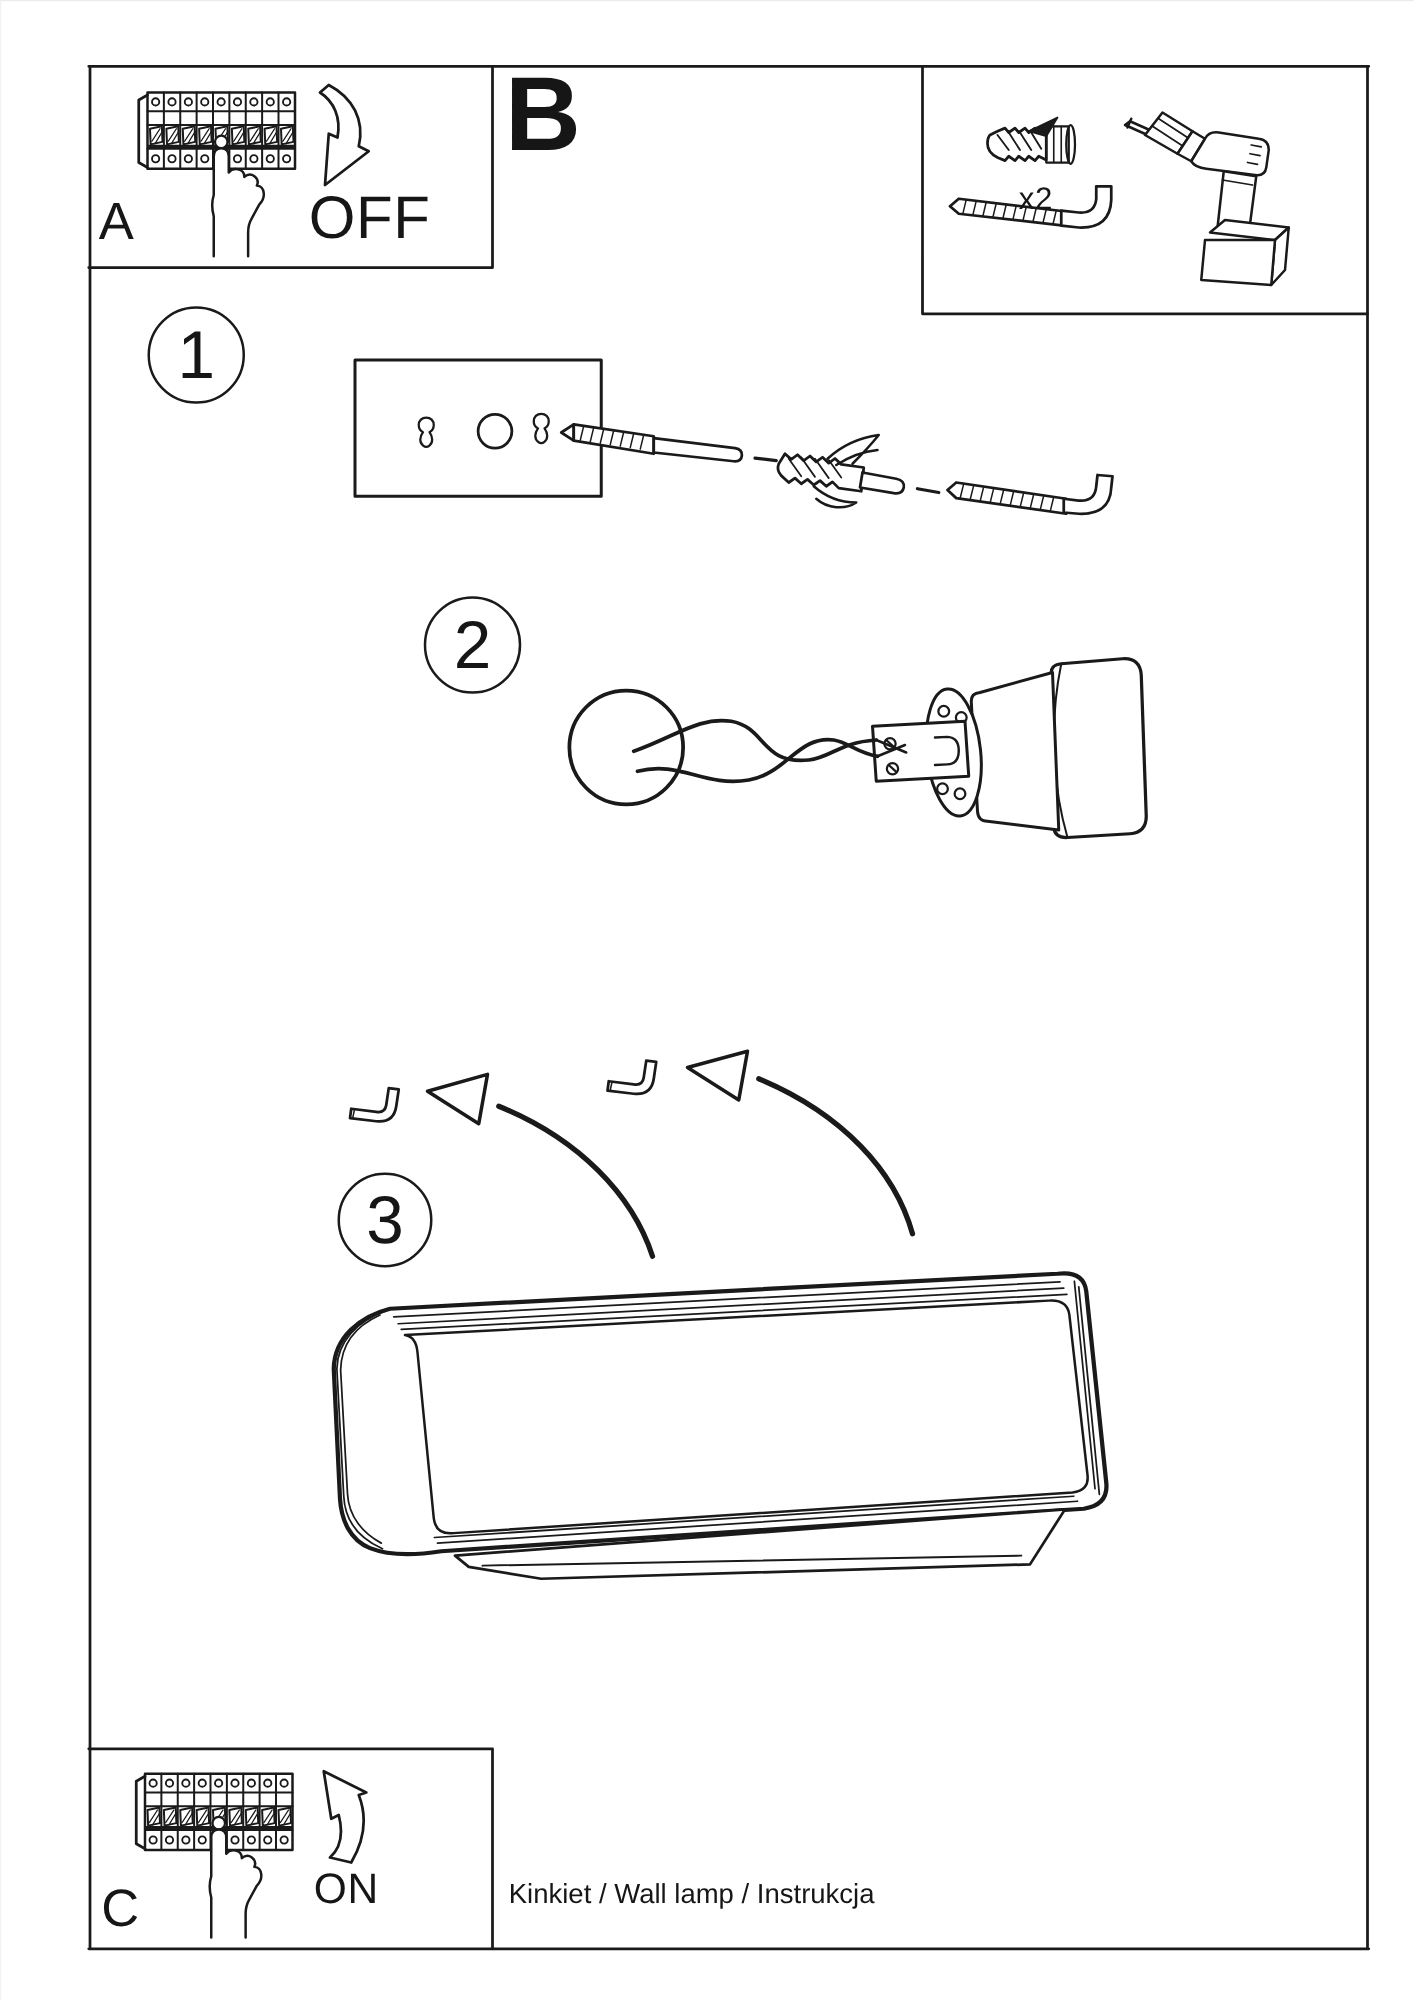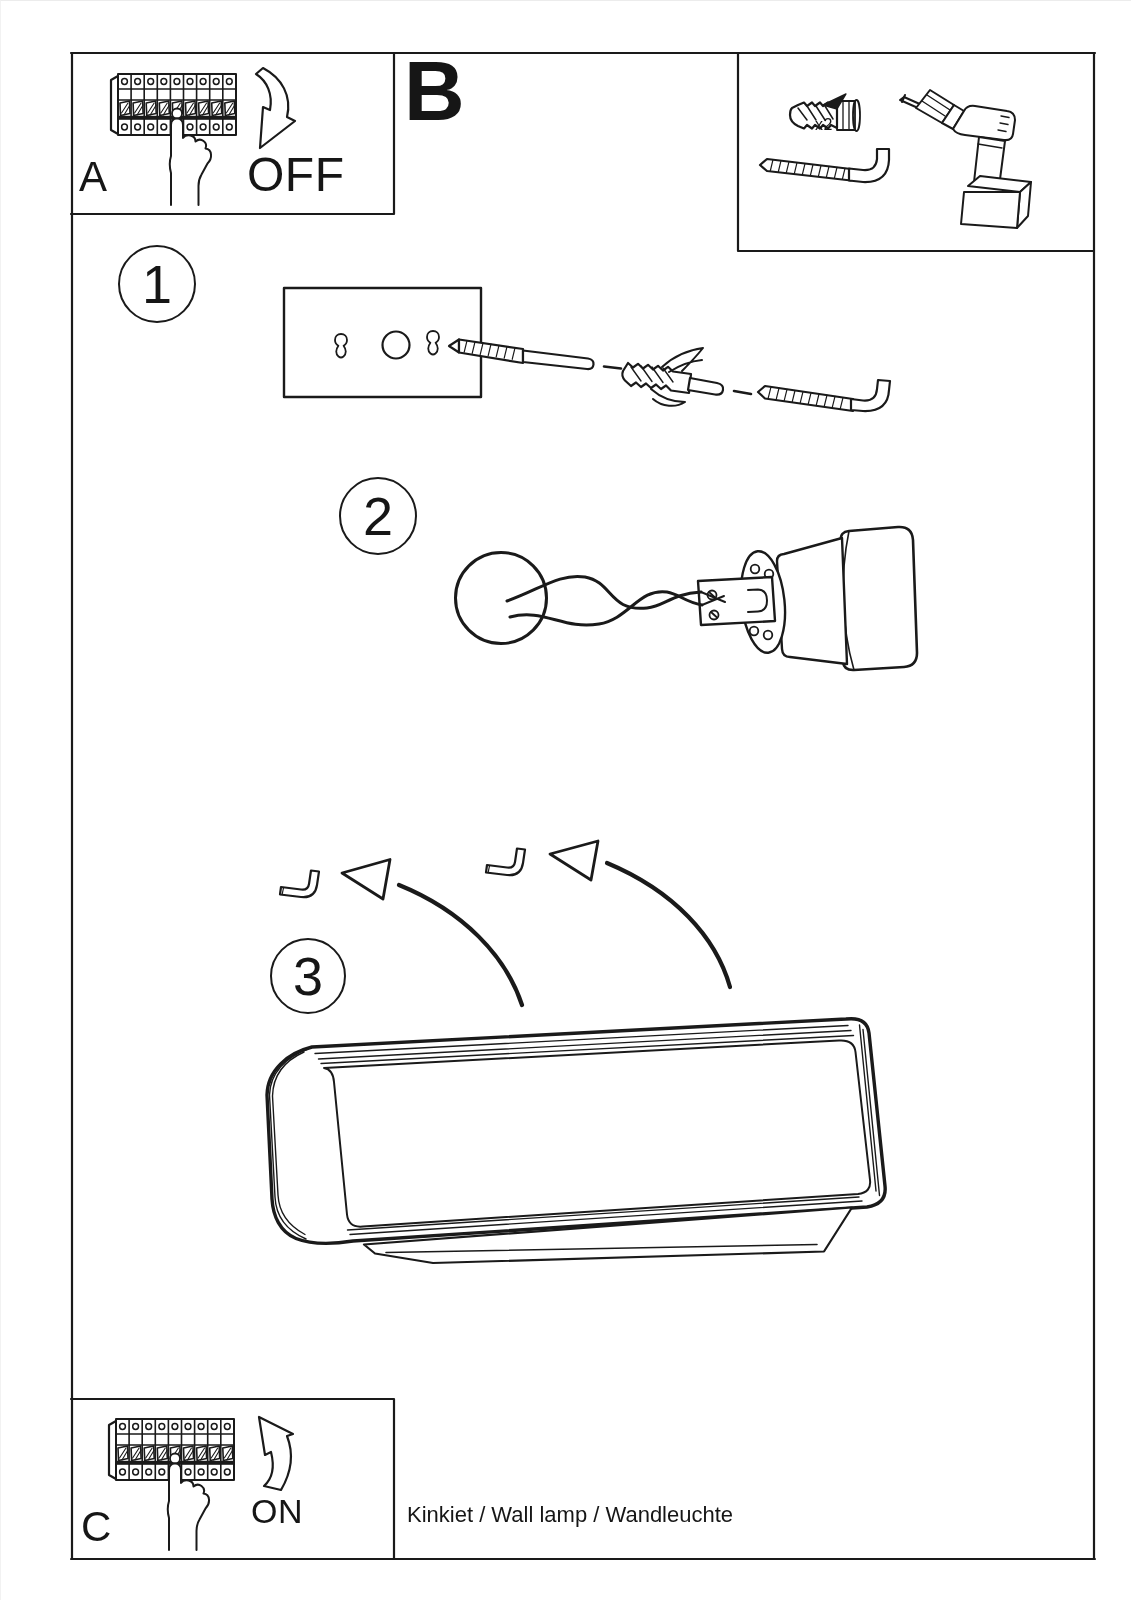--- a/index.html
+++ b/index.html
@@ -16,21 +16,21 @@
   .label{
     position:absolute;
     color:#161616;
     white-space:nowrap;
     line-height:1;
     letter-spacing:0.5px;
   }
   .lbl-a   {left:78px;  top:155px;  font-size:42px;}
   .lbl-off {left:246px; top:150px;  font-size:48px;}
   .lbl-b   {left:403px; top:48px;   font-size:84px; font-weight:700; letter-spacing:0;}
-  .lbl-x2  {left:814px; top:116px;  font-size:16px;}
+  .lbl-x2  {left:814px; top:146px;  font-size:25px;}
   .lbl-c   {left:80px;  top:1505px; font-size:42px;}
   .lbl-on  {left:250px; top:1493px; font-size:34px;}
   .step-circle{
     position:absolute;
     border:2.6px solid #1a1a1a;
     border-radius:50%;
     display:flex;align-items:center;justify-content:center;
     color:#161616;
     background:#fff;
   }
@@ -257,16 +257,16 @@
     <span>1</span>
   </div>
   <div class="step-circle sc2">
     <span>2</span>
   </div>
   <div class="step-circle sc3">
     <span>3</span>
   </div>
 
   <div class="footer">
-    <div>Kinkiet / Wall lamp / Wandleuchte</div>
+    <div>Kinkiet / Wall lamp / Instrukcja</div>
   </div>
 
 </div>
 
 </body></html>

